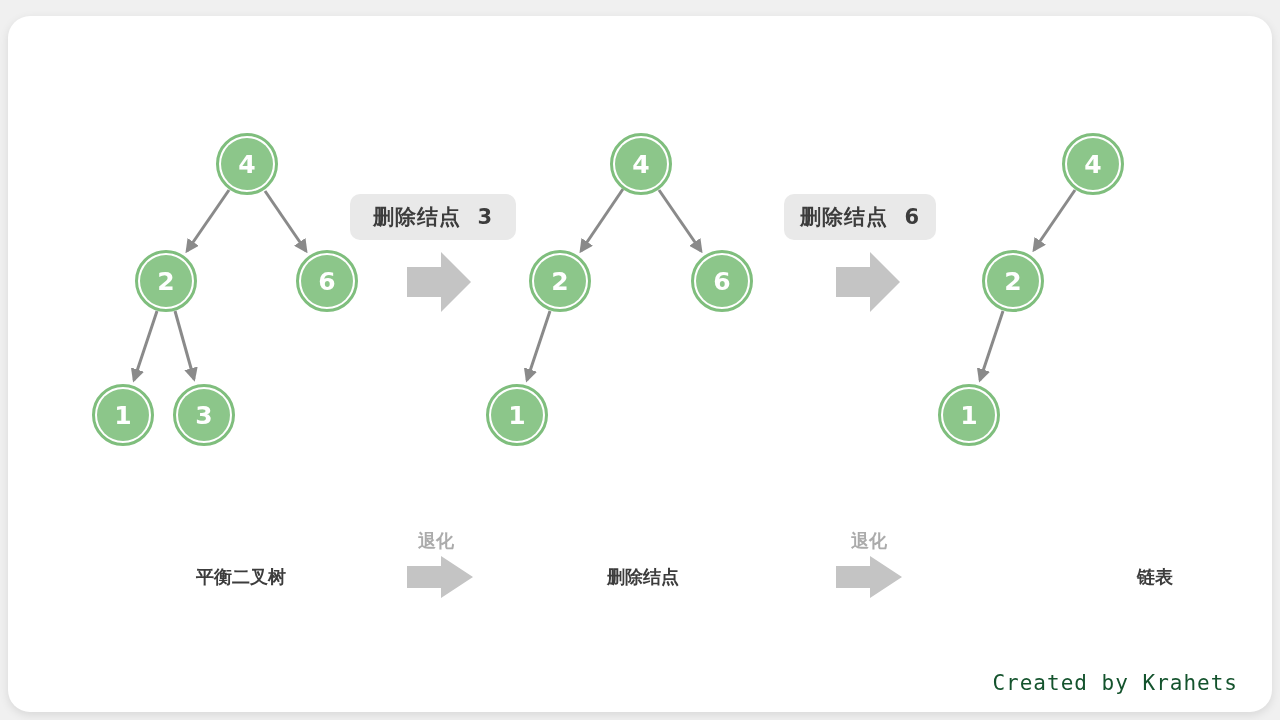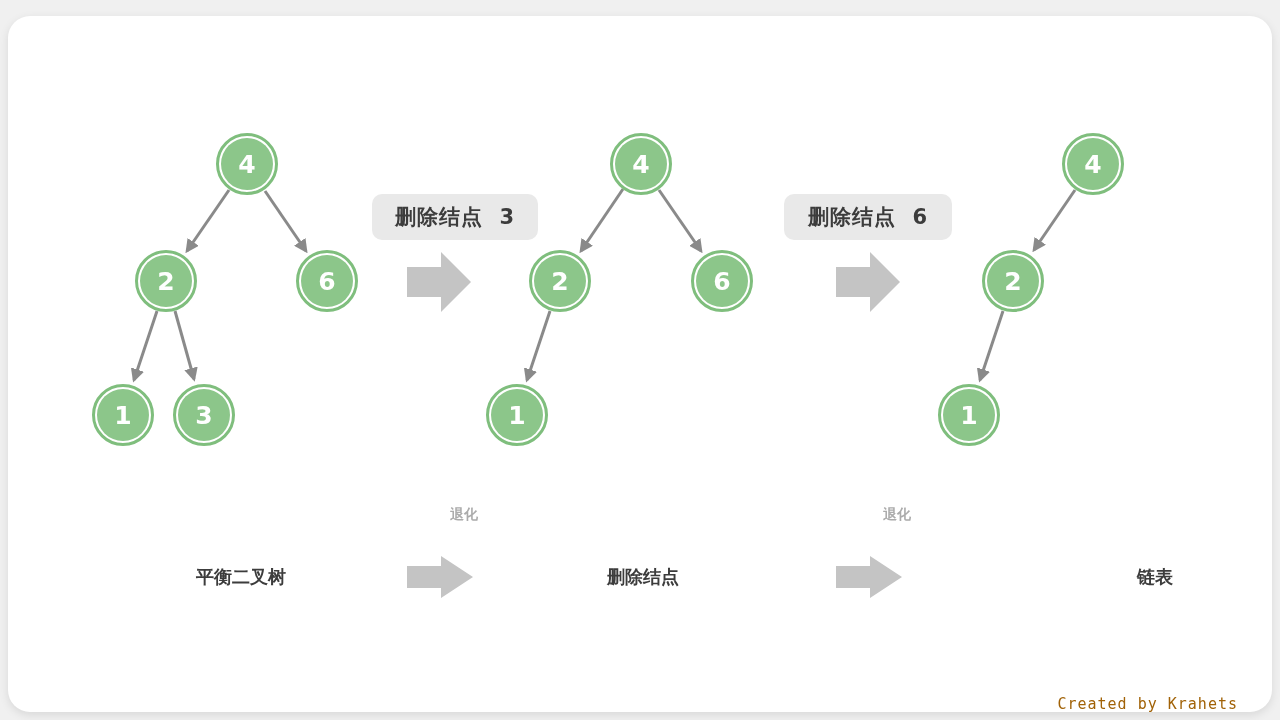--- a/index.html
+++ b/index.html
@@ -32,53 +32,52 @@
     height: 46px;
     background: #e9e9e9;
     border-radius: 10px;
     display: flex; align-items: center; justify-content: center;
     font-weight: bold;
     font-size: 21px;
     color: #3c3c3c;
     white-space: pre;
     letter-spacing: 1px;
   }
-  .badge-1 { left: 372px; top: 194px; width: 166px; }
-  .badge-2 { left: 784px; top: 194px; width: 168px; }
+  .badge-1 { left: 350px; top: 194px; width: 166px; }
+  .badge-2 { left: 784px; top: 194px; width: 152px; }
   .degrade-caption {
     position: absolute;
-    top: 506px;
+    top: 529px;
     transform: translateX(-50%);
     font-weight: bold;
-    font-size: 14px;
+    font-size: 18px;
     color: #ababab;
     white-space: nowrap;
-    margin-left: 28px;
   }
   .caption-1 { left: 436px; }
   .caption-2 { left: 869px; }
   .stage-label {
     position: absolute;
     top: 565px;
     transform: translateX(-50%);
     font-weight: bold;
     font-size: 18px;
     color: #3c3c3c;
     white-space: nowrap;
   }
   .stage-1 { left: 241px; }
   .stage-2 { left: 643px; }
   .stage-3 { left: 1155px; }
   .watermark {
     position: absolute;
-    right: 42px; top: 695px;
+    right: 42px; top: 671px;
     font-family: "DejaVu Sans Mono", "Liberation Mono", monospace;
-    font-size: 15px;
+    font-size: 21px;
     letter-spacing: 1px;
-    color: #a16207;
+    color: #14532d;
   }
 </style>
 </head>
 <body>
 
 <div class="page">
   <div class="card"></div>
 
   <svg class="diagram-svg" viewBox="0 0 1280 720">
     <defs>

